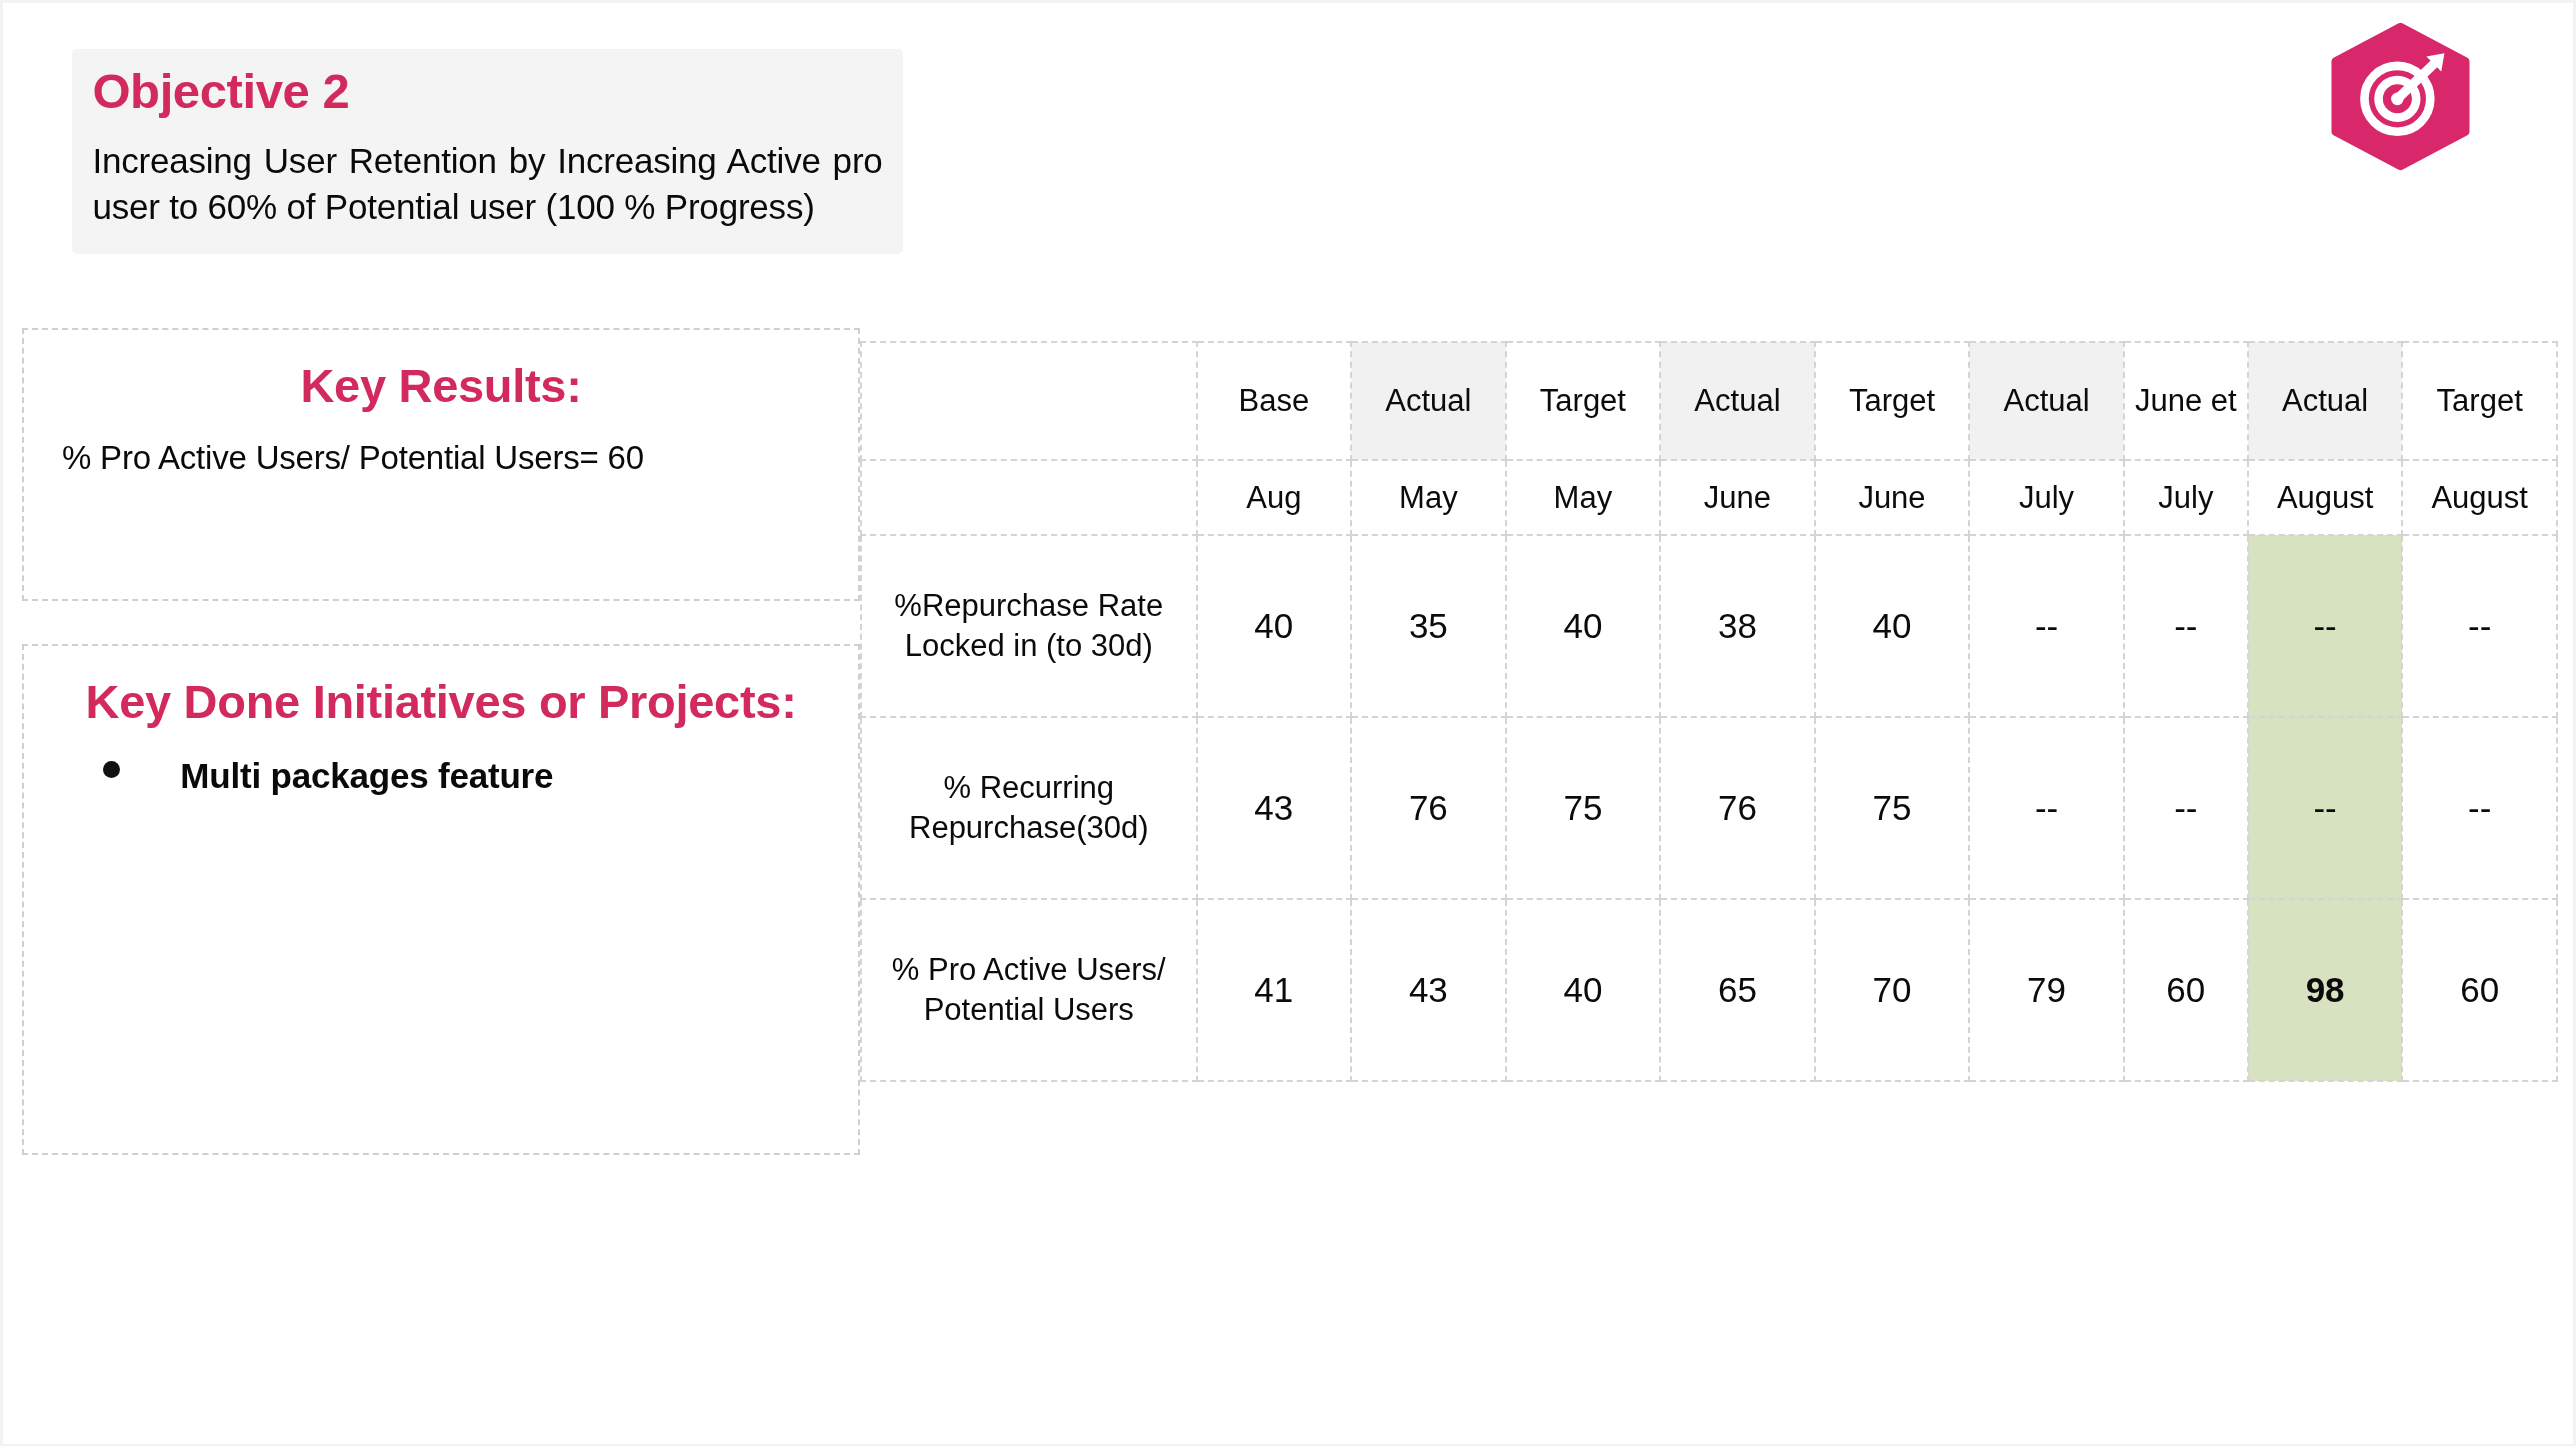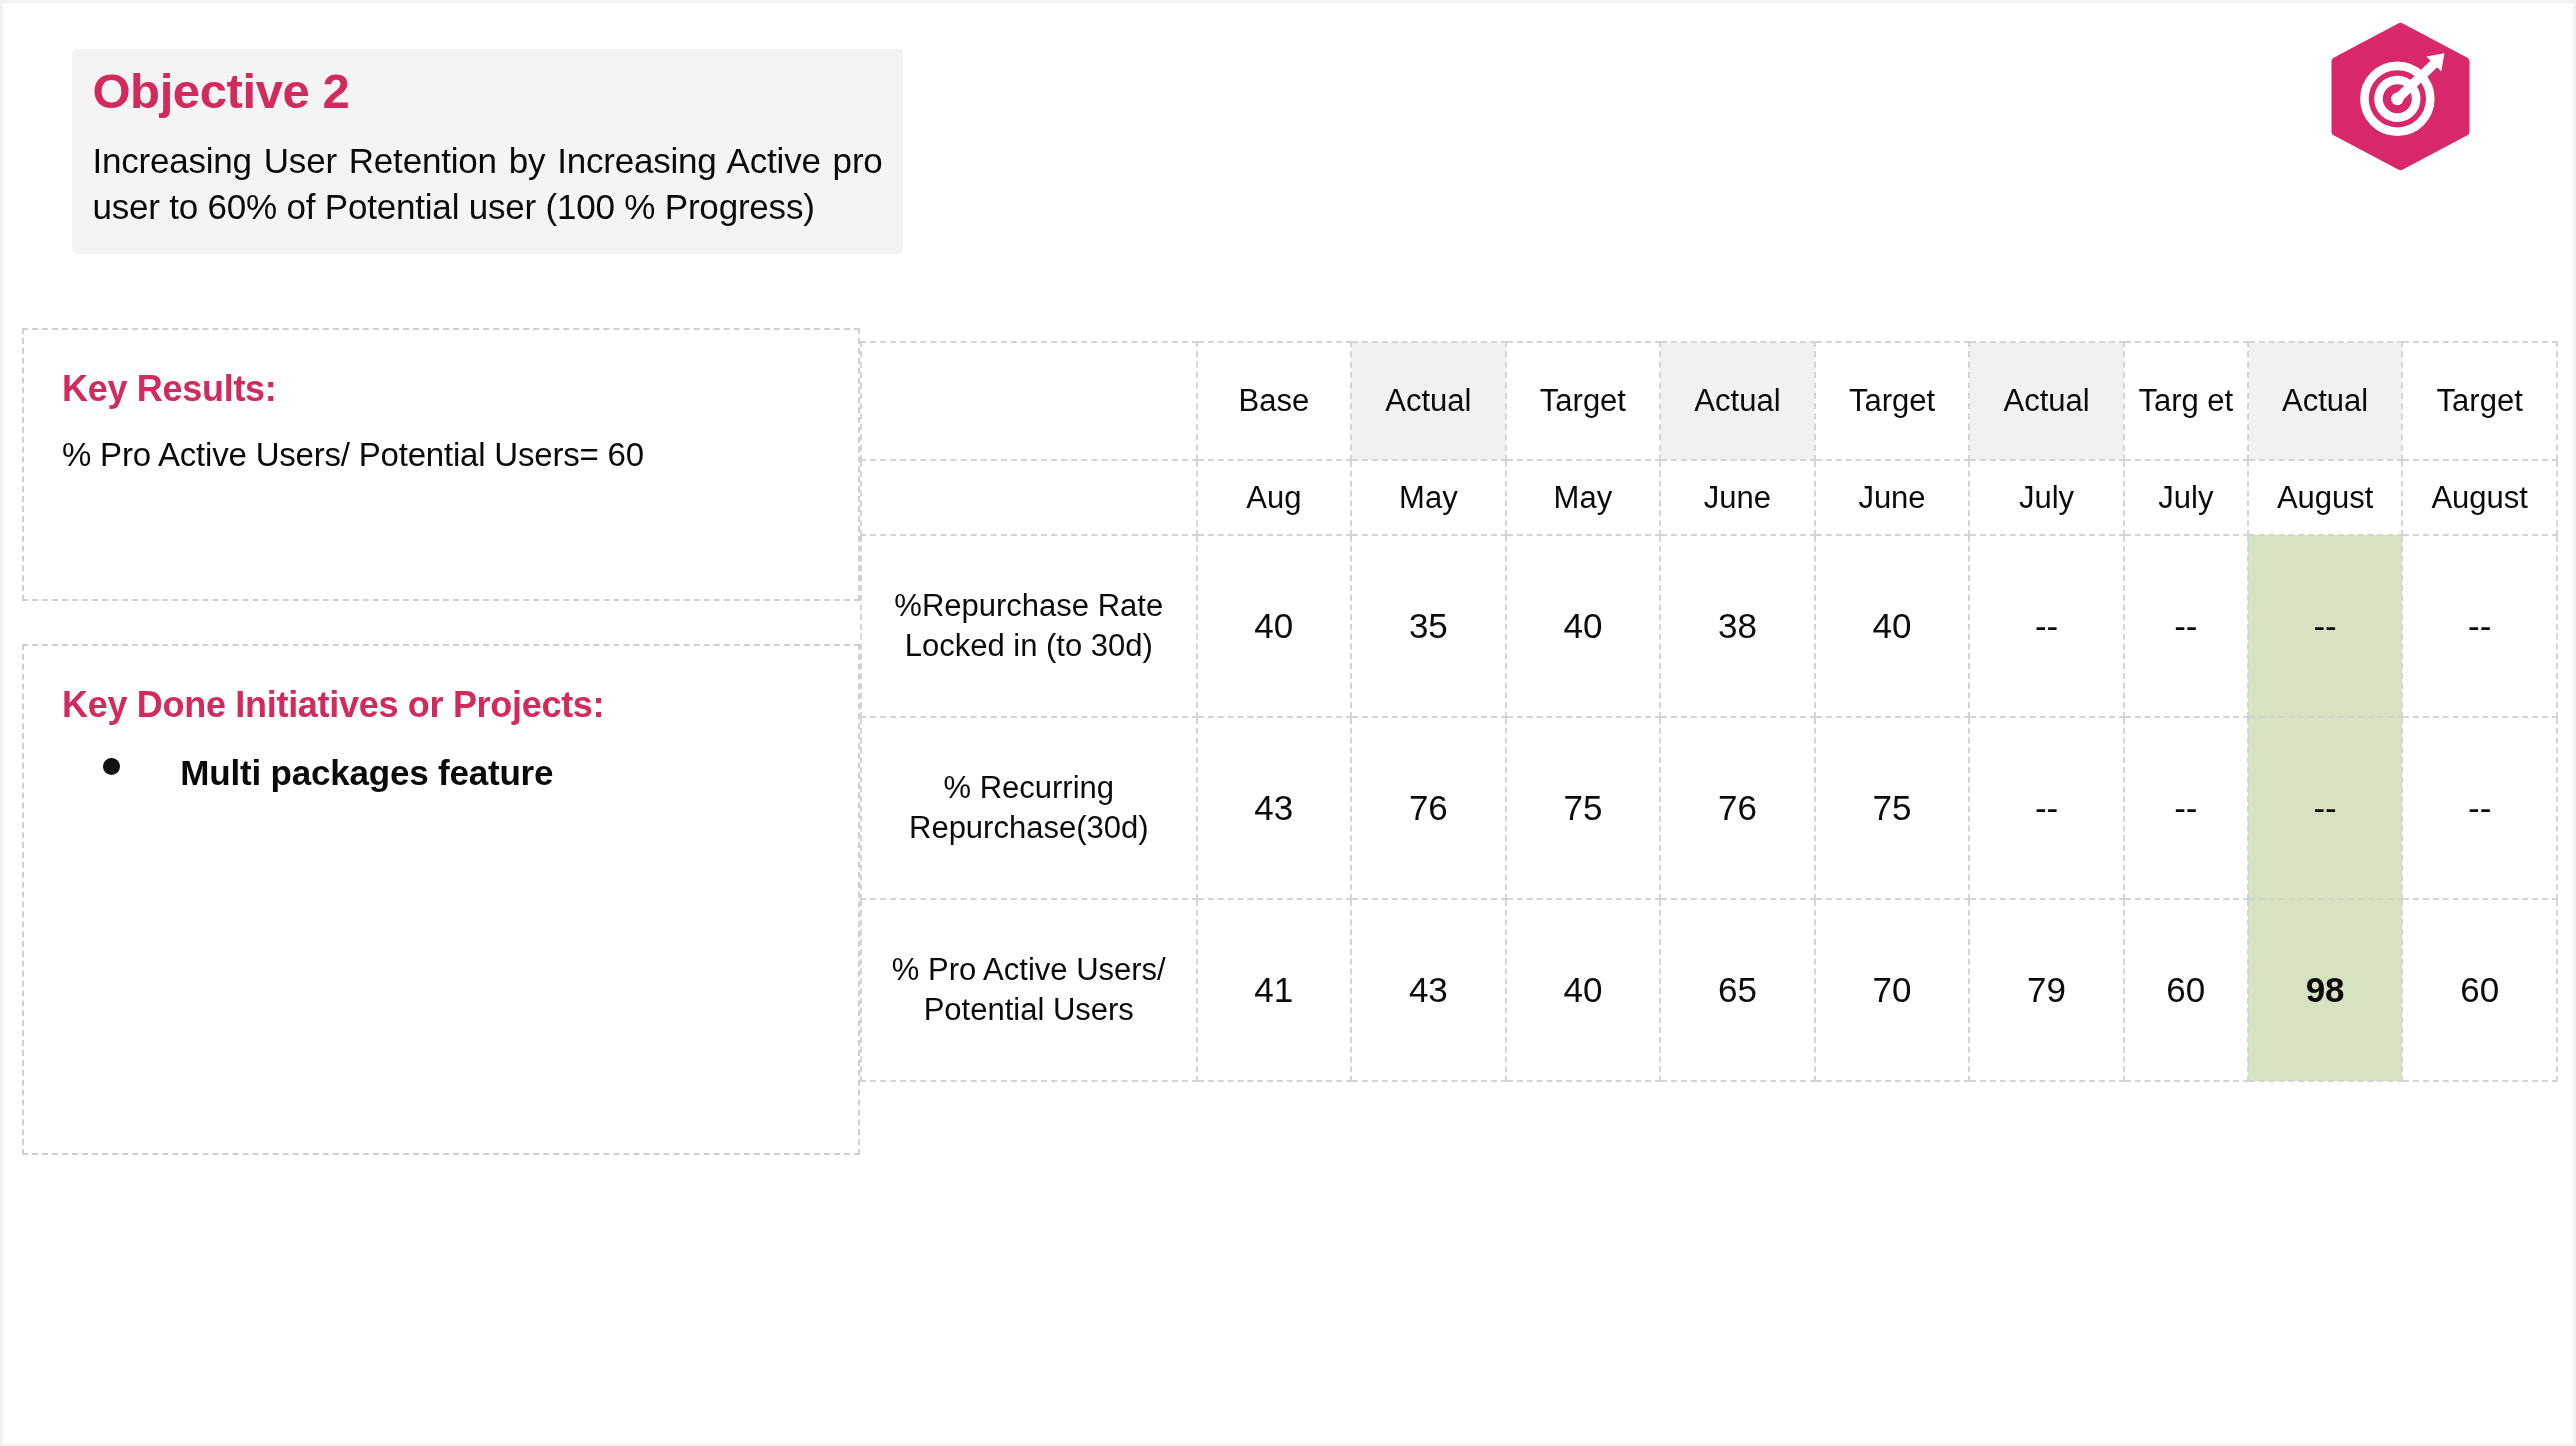--- a/index.html
+++ b/index.html
@@ -78,25 +78,26 @@
   }
   .panel-initiatives {
     left: 19px;
     top: 641px;
     width: 838px;
     height: 511px;
     padding: 30px 38px;
   }
   .panel-heading {
     color: #d22a5d;
-    font-size: 36px;
+    font-size: 47px;
     font-weight: 700;
     letter-spacing: -0.3px;
-    margin: 9px 0 25px 0;
+    margin: 0 0 25px 0;
     line-height: 1.1;
+    text-align: center;
   }
   .panel-text {
     color: #0a0a0a;
     font-size: 33px;
     line-height: 1.3;
     margin: 0;
     letter-spacing: -0.2px;
   }
   .bullet-list {
     margin: 15.7px 0 0 0;
@@ -230,21 +231,21 @@
     </colgroup>
     <thead>
       <tr>
         <th class="hdr-kind corner-blank"></th>
         <th class="hdr-kind">Base</th>
         <th class="hdr-kind shaded">Actual</th>
         <th class="hdr-kind">Target</th>
         <th class="hdr-kind shaded">Actual</th>
         <th class="hdr-kind">Target</th>
         <th class="hdr-kind shaded">Actual</th>
-        <th class="hdr-kind">Targ et</th>
+        <th class="hdr-kind">June et</th>
         <th class="hdr-kind shaded">Actual</th>
         <th class="hdr-kind">Target</th>
       </tr>
       <tr>
         <th class="hdr-month corner-blank"></th>
         <th class="hdr-month">Aug</th>
         <th class="hdr-month">May</th>
         <th class="hdr-month">May</th>
         <th class="hdr-month">June</th>
         <th class="hdr-month">June</th>

